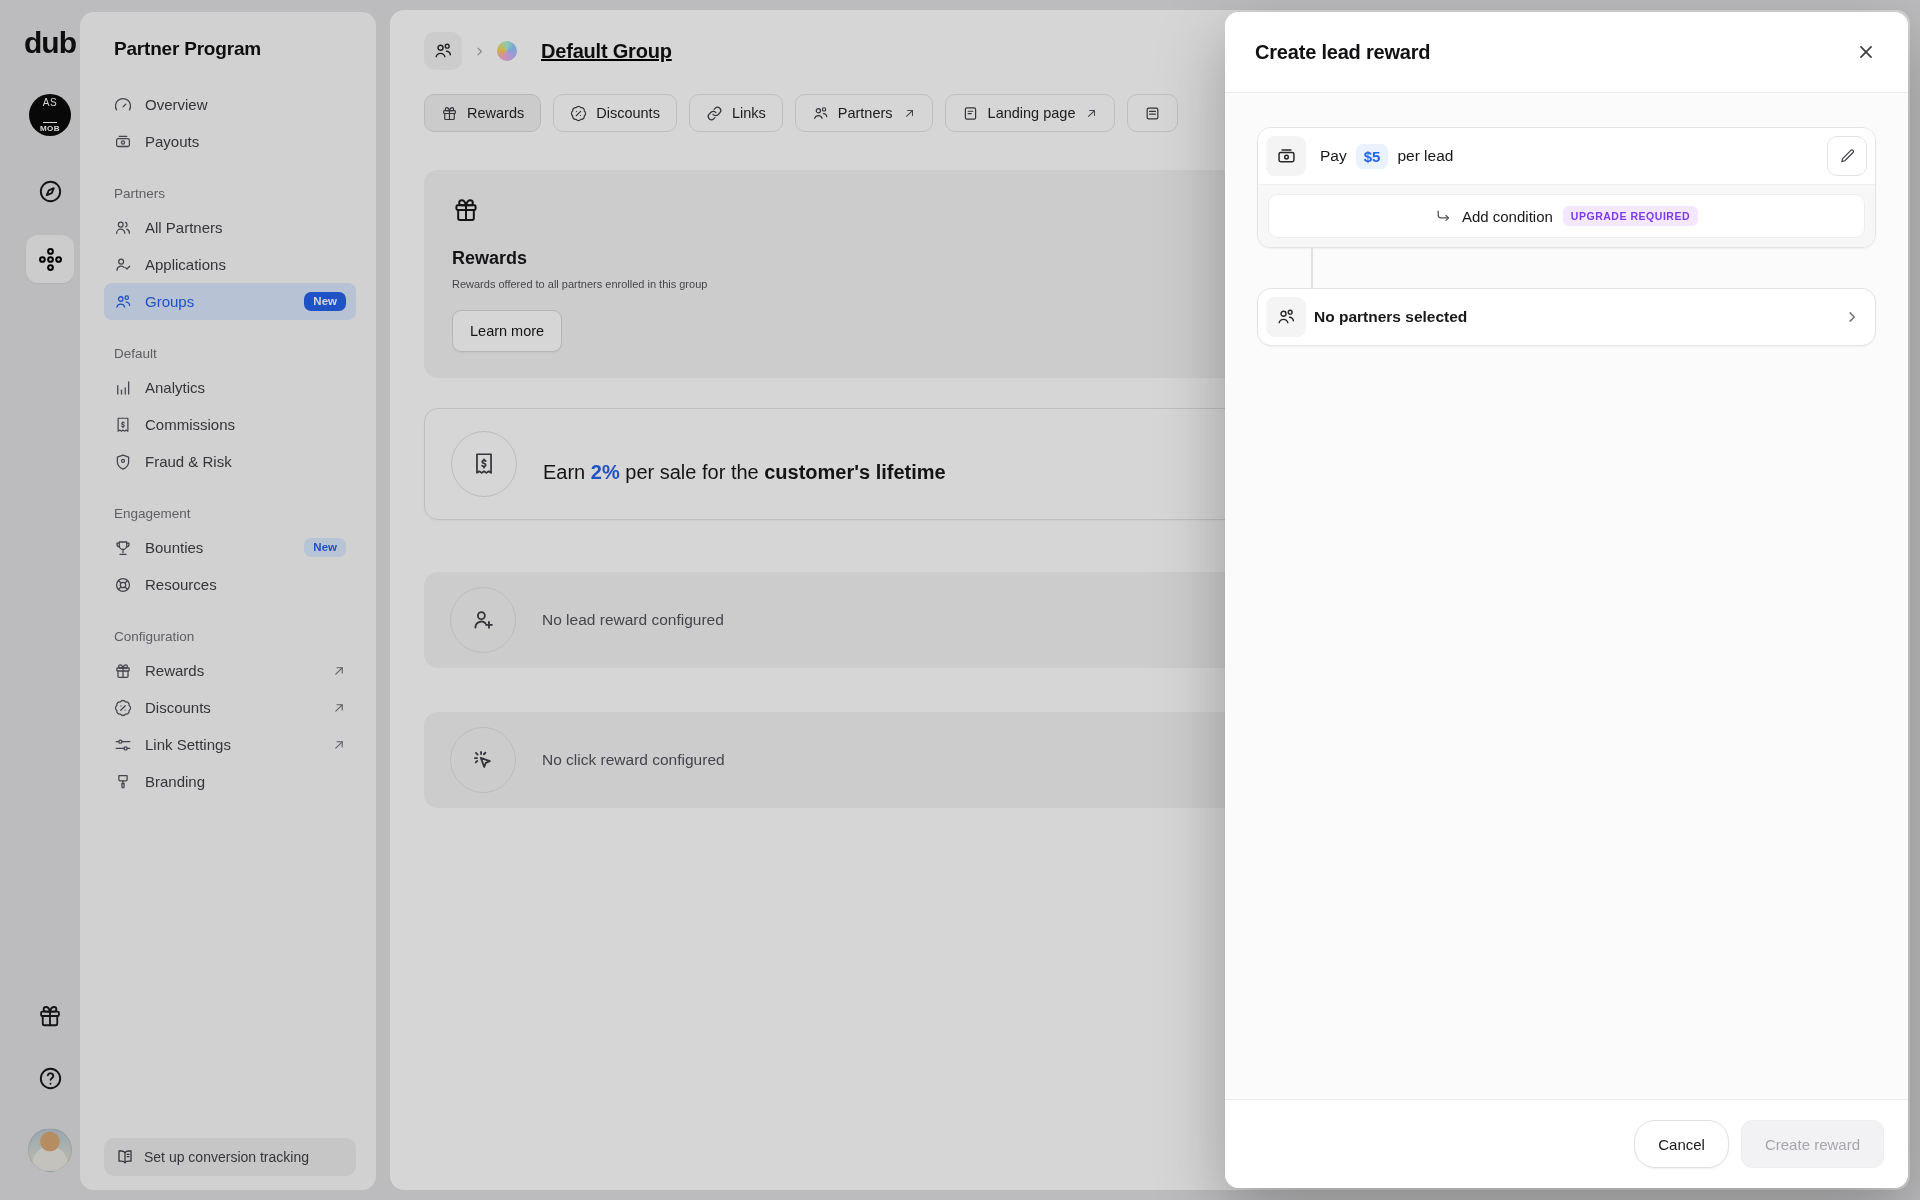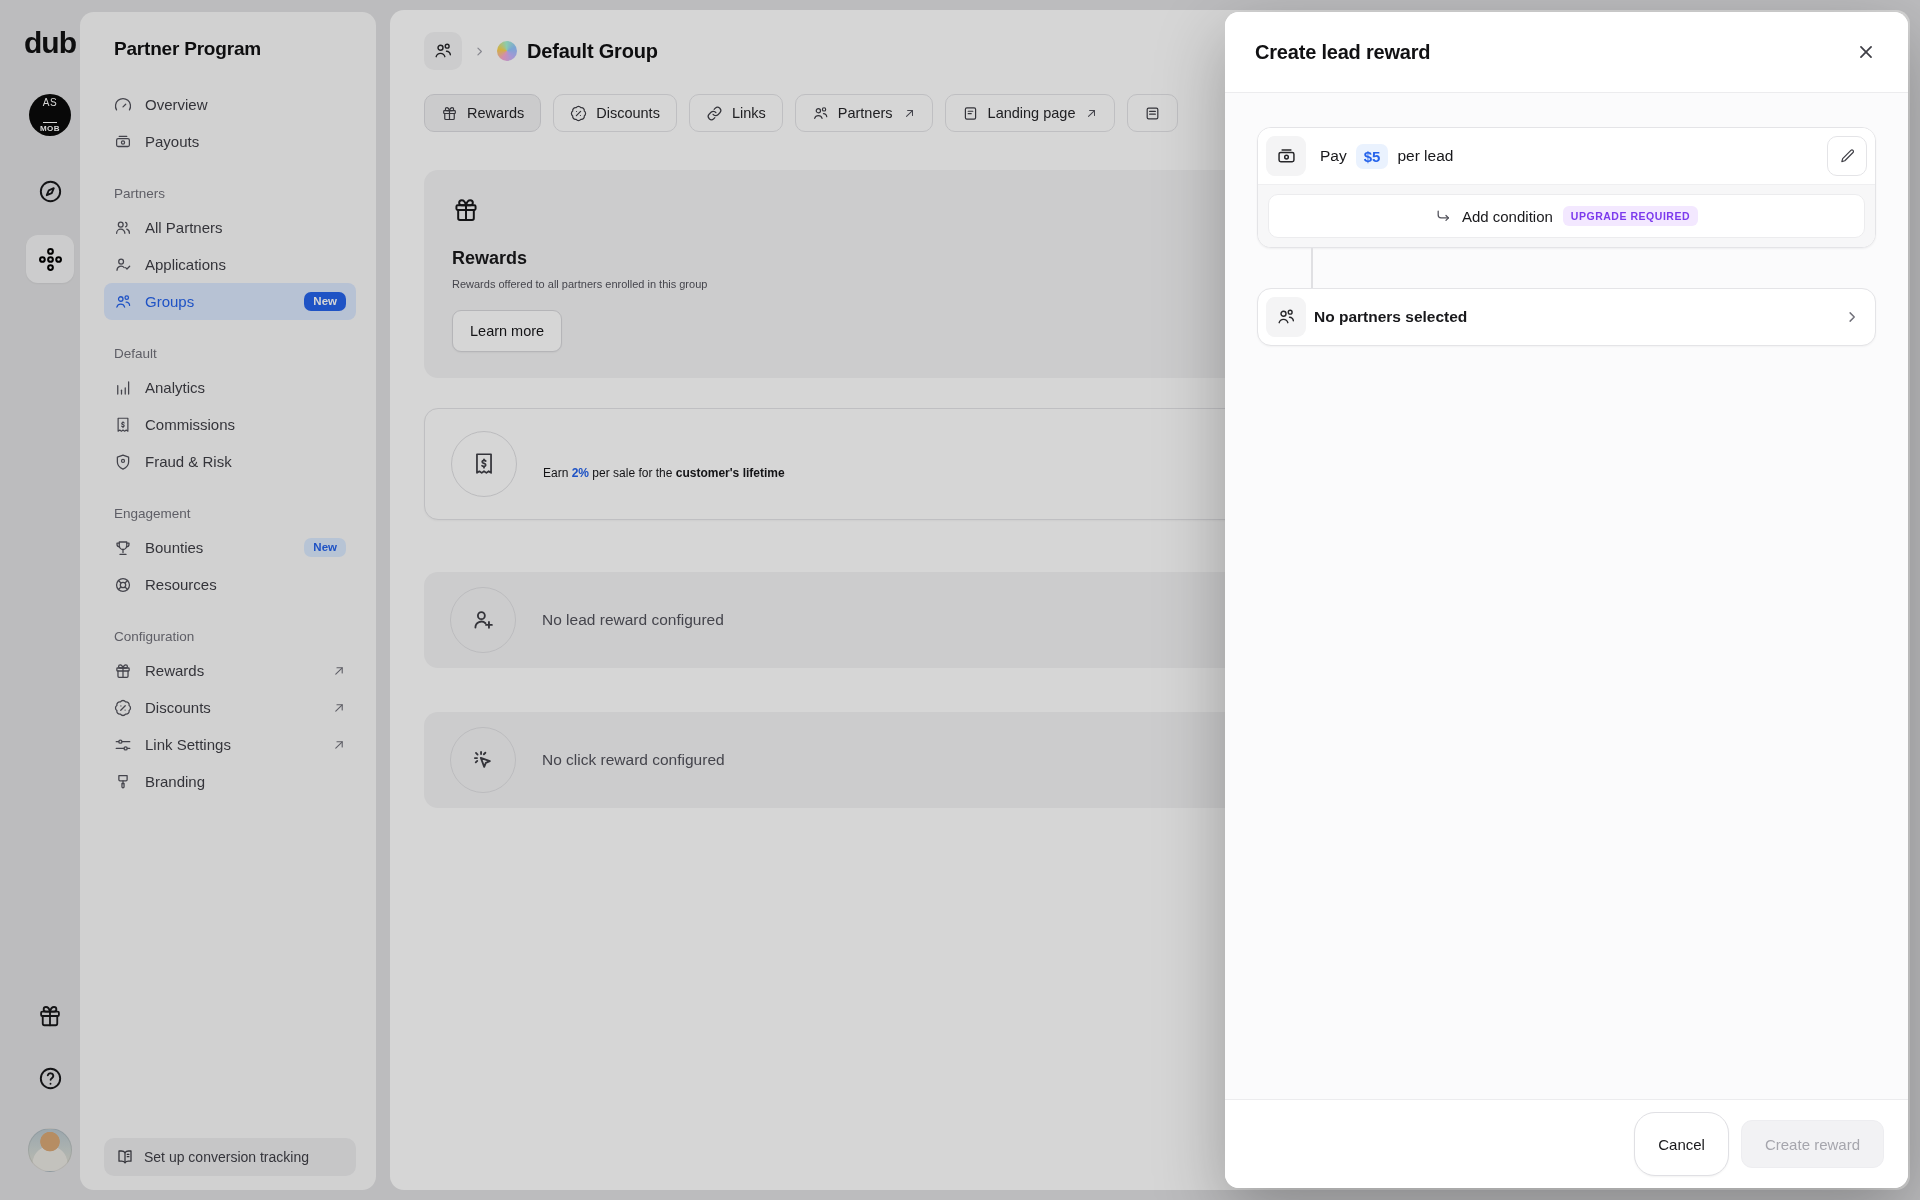--- a/index.html
+++ b/index.html
@@ -37,39 +37,39 @@
   .badge-new.solid{background:#2563eb;color:#fff;}
   .badge-new.soft{background:#dbeafe;color:#2563eb;}
   .ext-arrow{margin-left:auto;color:#71717a;display:flex;}
   .sb-footer{margin-top:auto;height:38px;background:#ececee;border-radius:10px;display:flex;align-items:center;gap:10px;padding:0 12px;font-size:14px;font-weight:500;color:#3f3f46;cursor:pointer;}
 
   
   .main{position:absolute;left:390px;top:10px;right:10px;bottom:10px;background:#ffffff;border-radius:14px;box-sizing:border-box;padding:22px 0 0 34px;overflow:hidden;}
   .crumb{display:flex;align-items:center;gap:10px;}
   .crumb-btn{width:38px;height:38px;border-radius:10px;background:#f4f4f5;display:flex;align-items:center;justify-content:center;color:#27272a;cursor:pointer;}
   .crumb-sep{color:#a1a1aa;display:flex;}
-  .group-chip{display:flex;align-items:center;gap:10px;cursor:pointer;}
+  .group-chip{display:flex;align-items:center;gap:24px;cursor:pointer;text-decoration:underline;}
   .rainbow{width:20px;height:20px;border-radius:50%;background:conic-gradient(from 210deg,#f9a8d4,#fcd34d,#a7f3d0,#93c5fd,#c4b5fd,#f9a8d4);filter:blur(.4px);}
   .group-name{font-size:20px;font-weight:700;color:#111113;letter-spacing:-.2px;}
   .tabs{margin-top:24px;display:flex;gap:12px;align-items:center;width:1600px;}
   .tab{display:inline-flex;align-items:center;gap:9px;height:36px;padding:0 16px;border:1px solid #e4e4e7;border-radius:10px;background:#fff;font-size:14.5px;font-weight:500;color:#27272a;cursor:pointer;white-space:nowrap;}
   .tab.active{background:#f2f2f3;border-color:#dcdce0;}
   .tab .tic{display:flex;color:#3f3f46;}
   .tab .ta{display:flex;color:#52525b;margin-left:1px;}
   .hero{margin-top:38px;width:1060px;background:#f4f4f5;border-radius:14px;padding:26px 28px;box-sizing:border-box;}
   .hero-title{margin-top:20px;font-size:18px;font-weight:700;color:#18181b;}
   .hero-desc{margin-top:9px;font-size:11px;color:#52525b;}
   .learn-btn{margin-top:20px;display:inline-flex;align-items:center;height:40px;padding:0 17px;background:#fff;border:1px solid #d8d8dc;border-radius:9px;font-size:14.5px;font-weight:500;color:#18181b;cursor:pointer;box-shadow:0 1px 2px rgba(0,0,0,.05);}
   .reward-row{display:flex;align-items:center;gap:26px;width:1060px;border-radius:14px;padding:0 26px;box-sizing:border-box;}
   .reward-row.sale{margin-top:30px;height:112px;background:#fff;border:1px solid #e4e4e7;box-shadow:0 1px 2px rgba(0,0,0,.04);cursor:pointer;}
   .reward-row.empty{height:96px;background:#f4f4f5;}
   .reward-row.lead{margin-top:52px;}
   .reward-row.click{margin-top:44px;}
   .row-circle{flex:none;width:64px;height:64px;border-radius:50%;border:1px solid #e0e0e3;display:flex;align-items:center;justify-content:center;color:#3f3f46;}
-  .sale-text{font-size:12px;color:#18181b;margin-top:17px;}
+  .sale-text{font-size:20px;color:#18181b;margin-top:17px;}
   .sale-text .rate{color:#2563eb;font-weight:700;}
   .sale-text .bold{font-weight:700;}
   .empty-text{font-size:15.5px;color:#52525b;}
 
   
   .overlay{position:absolute;inset:0;background:rgba(0,0,0,0.16);z-index:50;}
   .panel{position:absolute;left:1225px;top:12px;right:12px;bottom:12px;background:#fff;border-radius:14px;z-index:100;display:flex;flex-direction:column;box-shadow:0 24px 70px rgba(0,0,0,.28);overflow:hidden;}
   .panel-header{flex:none;height:80px;display:flex;align-items:center;padding:0 24px 0 30px;border-bottom:1px solid #ececee;background:#fff;}
   .panel-title{font-size:20px;font-weight:700;color:#111113;letter-spacing:-.2px;}
   .close-btn{margin-left:auto;width:36px;height:36px;border:none;background:transparent;display:flex;align-items:center;justify-content:center;color:#3f3f46;cursor:pointer;border-radius:8px;}
@@ -82,21 +82,21 @@
   .edit-btn{margin-left:auto;width:40px;height:40px;border:1px solid #e4e4e7;border-radius:10px;background:#fff;display:flex;align-items:center;justify-content:center;color:#3f3f46;cursor:pointer;}
   .cond-wrap{background:#f7f7f8;border-top:1px solid #efeff1;padding:9px 10px;}
   .cond-btn{height:42px;background:#fff;border:1px solid #ececee;border-radius:10px;display:flex;align-items:center;justify-content:center;gap:10px;font-size:15px;font-weight:500;color:#18181b;cursor:pointer;}
   .cond-btn .cic{color:#52525b;display:flex;}
   .upgrade-badge{background:#f3e8ff;color:#7c3aed;font-size:10.5px;font-weight:700;letter-spacing:.05em;padding:5px 8px;border-radius:6px;line-height:1;}
   .connector{width:2px;height:40px;background:#e0e0e3;margin-left:54px;}
   .partners-row{height:56px;border:1px solid #e4e4e7;border-radius:14px;background:#fff;display:flex;align-items:center;gap:8px;padding:0 14px 0 8px;box-shadow:0 1px 2px rgba(0,0,0,.04);cursor:pointer;}
   .partners-label{font-size:15.5px;font-weight:700;color:#18181b;}
   .chev{margin-left:auto;color:#71717a;display:flex;}
   .panel-footer{flex:none;height:88px;border-top:1px solid #ececee;background:#fff;display:flex;align-items:center;justify-content:flex-end;gap:12px;padding:0 24px;}
-  .btn-cancel{height:64px;padding:0 23px;border:1px solid #e0e0e4;border-radius:21px;background:#fff;font-size:15px;font-weight:500;color:#18181b;cursor:pointer;box-shadow:0 1px 2px rgba(0,0,0,.05);font-family:inherit;}
+  .btn-cancel{height:48px;padding:0 23px;border:1px solid #e0e0e4;border-radius:21px;background:#fff;font-size:15px;font-weight:500;color:#18181b;cursor:pointer;box-shadow:0 1px 2px rgba(0,0,0,.05);font-family:inherit;}
   .btn-submit{height:48px;padding:0 23px;border:1px solid #ededf0;border-radius:11px;background:#f2f2f4;font-size:15px;font-weight:500;color:#a6a6ad;cursor:default;font-family:inherit;}
   svg{display:block;}
 </style>
 </head>
 <body>
 
 <svg width="0" height="0" style="position:absolute">
   <defs>
     <g id="strokes" fill="none" stroke="currentColor" stroke-width="1.7" stroke-linecap="round" stroke-linejoin="round"></g>
     <symbol id="i-gauge" viewBox="0 0 24 24">

